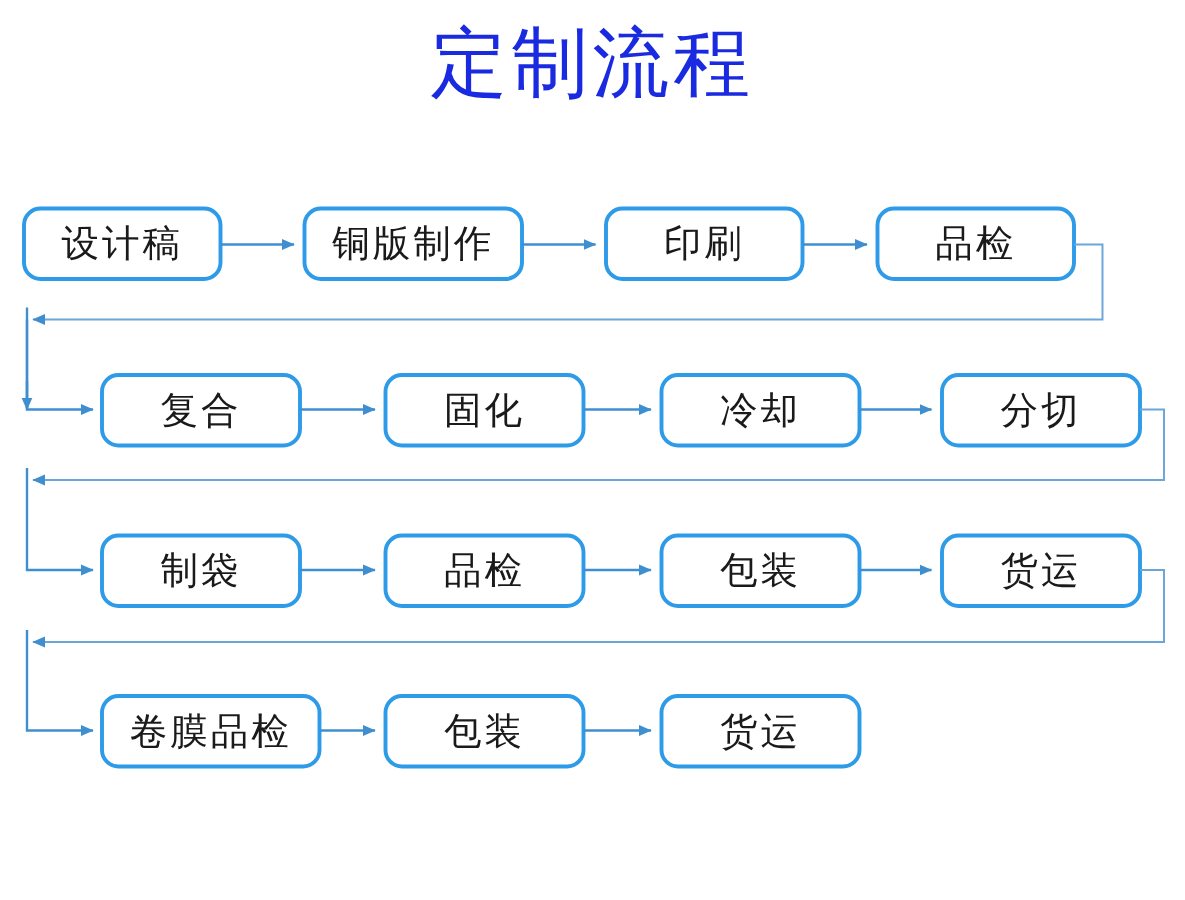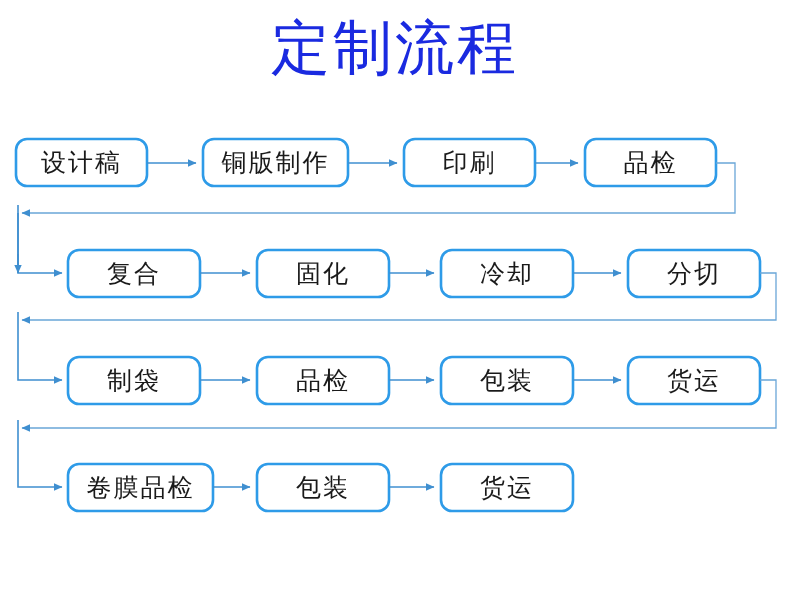--- a/index.html
+++ b/index.html
@@ -19,21 +19,21 @@
     height: 600px;
     background: #ffffff;
   }
   #title {
     position: absolute;
     left: 0;
     top: 14px;
     width: 790px;
     text-align: center;
     color: #1a2ae0;
-    font-size: 59px;
+    font-size: 51px;
     line-height: 1.15;
     letter-spacing: 3px;
     font-family: "DejaVu Sans", "Liberation Sans", sans-serif;
     font-weight: 400;
     white-space: nowrap;
   }
   #flow {
     position: absolute;
     left: 0;
     top: 0;

